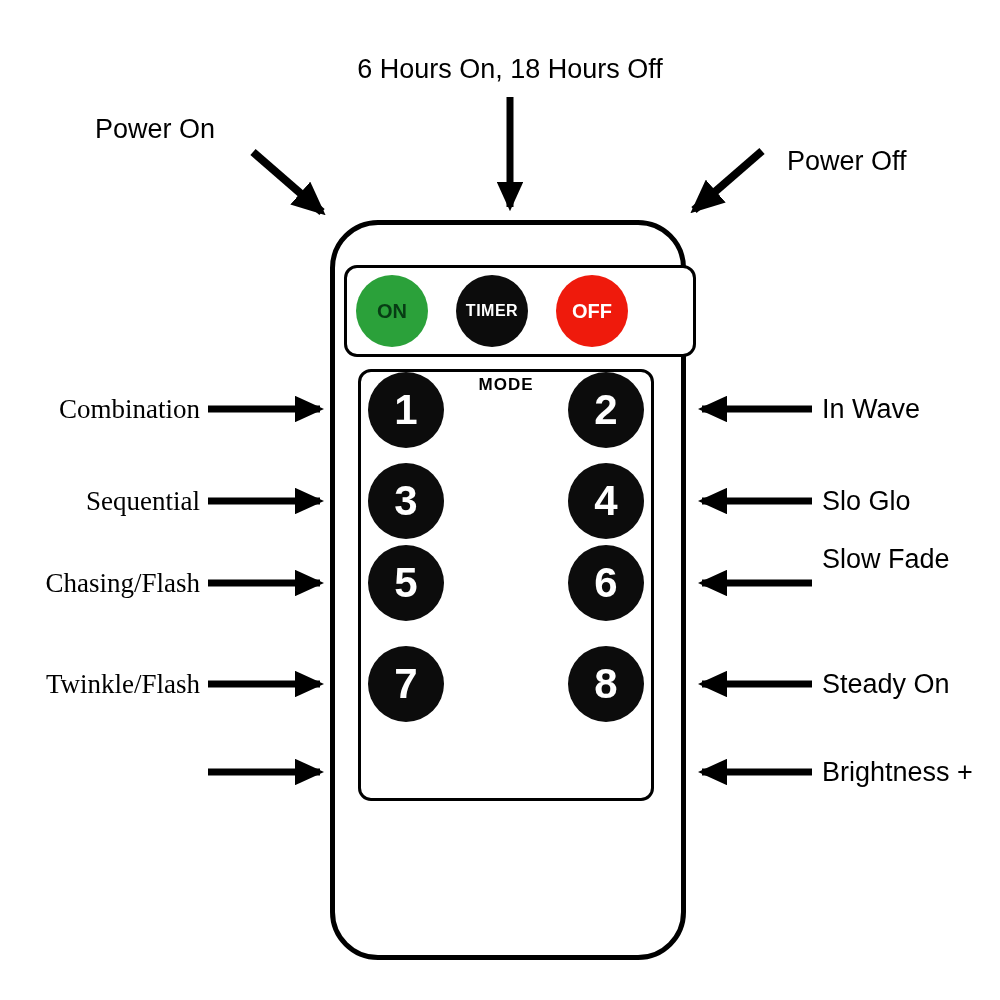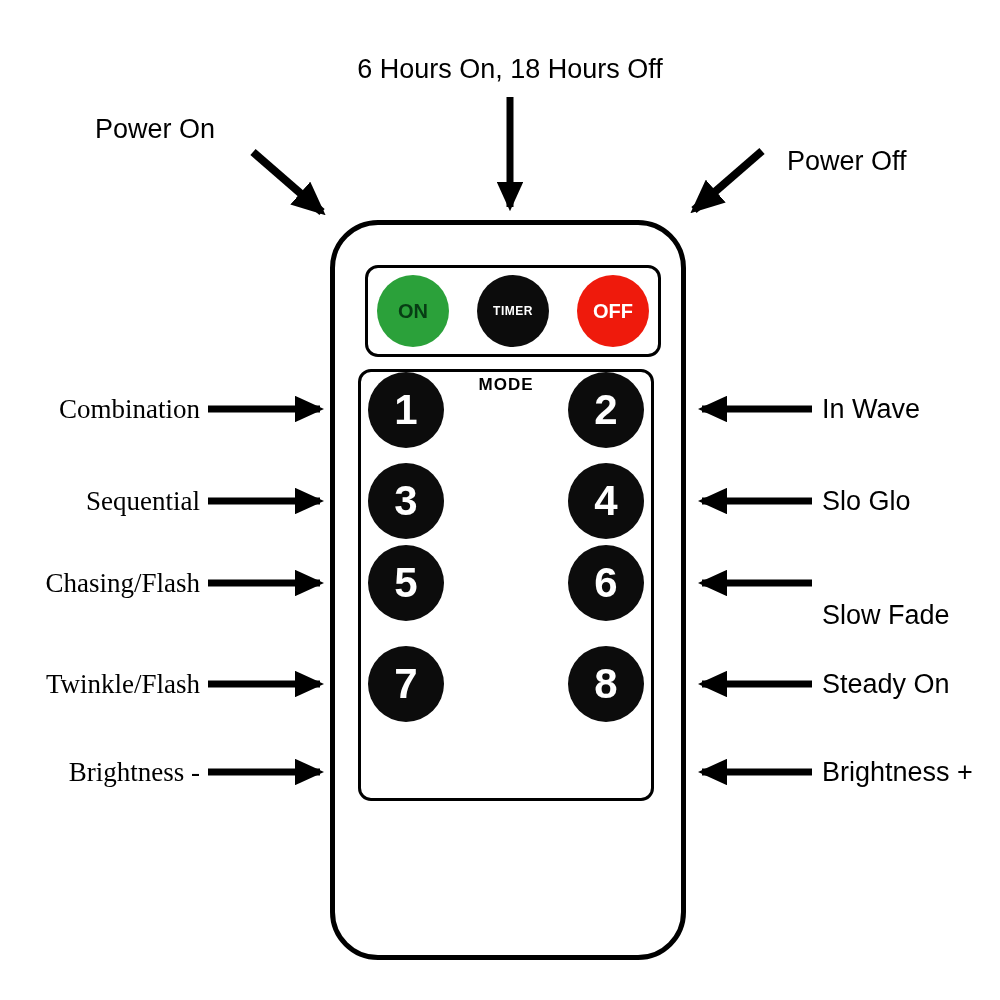--- a/index.html
+++ b/index.html
@@ -16,38 +16,38 @@
   .lbl-right{left:822px;text-align:left;}
   .lbl-top-center{left:310px;width:400px;text-align:center;}
 
   .remote{
     position:absolute;left:330px;top:220px;width:356px;height:740px;
     border:5px solid #000;border-radius:48px;background:#fff;box-sizing:border-box;
   }
   .panel{
     position:absolute;border:3px solid #000;border-radius:13px;background:#fff;box-sizing:border-box;
   }
-  .power-panel{left:30px;top:40px;width:296px;height:92px;padding-left:32px;}
+  .power-panel{left:9px;top:40px;width:352px;height:92px;padding-left:32px;}
   .mode-panel{left:23px;top:144px;width:296px;height:432px;}
   .dim-panel{left:23px;top:503px;width:296px;height:116px;}
 
   .panel-label{
     position:absolute;left:0;width:100%;text-align:center;
     font-weight:bold;font-size:17px;letter-spacing:1px;
   }
   .mode-panel .panel-label{top:3px;}
   .dim-panel .panel-label{top:2px;font-size:16px;}
 
   .p-btn{
     position:absolute;top:7px;width:72px;height:72px;border-radius:50%;border:none;
     display:flex;align-items:center;justify-content:center;
     font-family:inherit;font-weight:bold;padding:0;cursor:pointer;
   }
   .p-on{left:9px;background:#2ba13a;color:#073d14;font-size:20px;}
-  .p-timer{left:109px;background:#0c0c0c;color:#fff;font-size:12px;letter-spacing:.5px;}
+  .p-timer{left:109px;background:#0c0c0c;color:#fff;font-size:16px;letter-spacing:.5px;}
   .p-off{left:209px;background:#ef1a0c;color:#ffffff;font-size:20px;}
 
   .m-btn{
     position:absolute;width:76px;height:76px;border-radius:50%;border:none;background:#0c0c0c;
     color:#fff;font-family:inherit;font-weight:bold;font-size:42px;
     display:flex;align-items:center;justify-content:center;padding:0;cursor:pointer;
   }
   .m1{left:7px;top:0;}   .m2{left:207px;top:0;}
   .m3{left:7px;top:91px;}  .m4{left:207px;top:91px;}
   .m5{left:7px;top:173px;} .m6{left:207px;top:173px;}
@@ -113,25 +113,24 @@
   </svg>
 
   <div class="lbl" style="left:95px;top:113px;">Power On</div>
   <div class="lbl lbl-top-center" style="top:53px;">6 Hours On, 18 Hours Off</div>
   <div class="lbl" style="left:787px;top:113px;margin-top:32px;">Power Off</div>
 
   <div class="lbl lbl-left" style="top:393px;">Combination</div>
   <div class="lbl lbl-left" style="top:485px;">Sequential</div>
   <div class="lbl lbl-left" style="top:567px;">Chasing/Flash</div>
   <div class="lbl lbl-left" style="top:668px;">Twinkle/Flash</div>
-  <div class="lbl lbl-left" style="top:756px;">Brightness -</div>
 
   <div class="lbl lbl-right" style="top:393px;">In Wave</div>
   <div class="lbl lbl-right" style="top:485px;">Slo Glo</div>
-  <div class="lbl lbl-right" style="top:599px;">Slow Fade</div>
+  <div class="lbl lbl-right" style="top:543px;">Slow Fade</div>
   <div class="lbl lbl-right" style="top:668px;">Steady On</div>
   <div class="lbl lbl-right" style="top:756px;text-align:right;">Brightness +</div>
 
   <div class="remote">
 
     <div class="panel power-panel">
       <button class="p-btn p-on">ON</button>
       <button class="p-btn p-timer">TIMER</button>
       <button class="p-btn p-off">OFF</button>
     </div>

